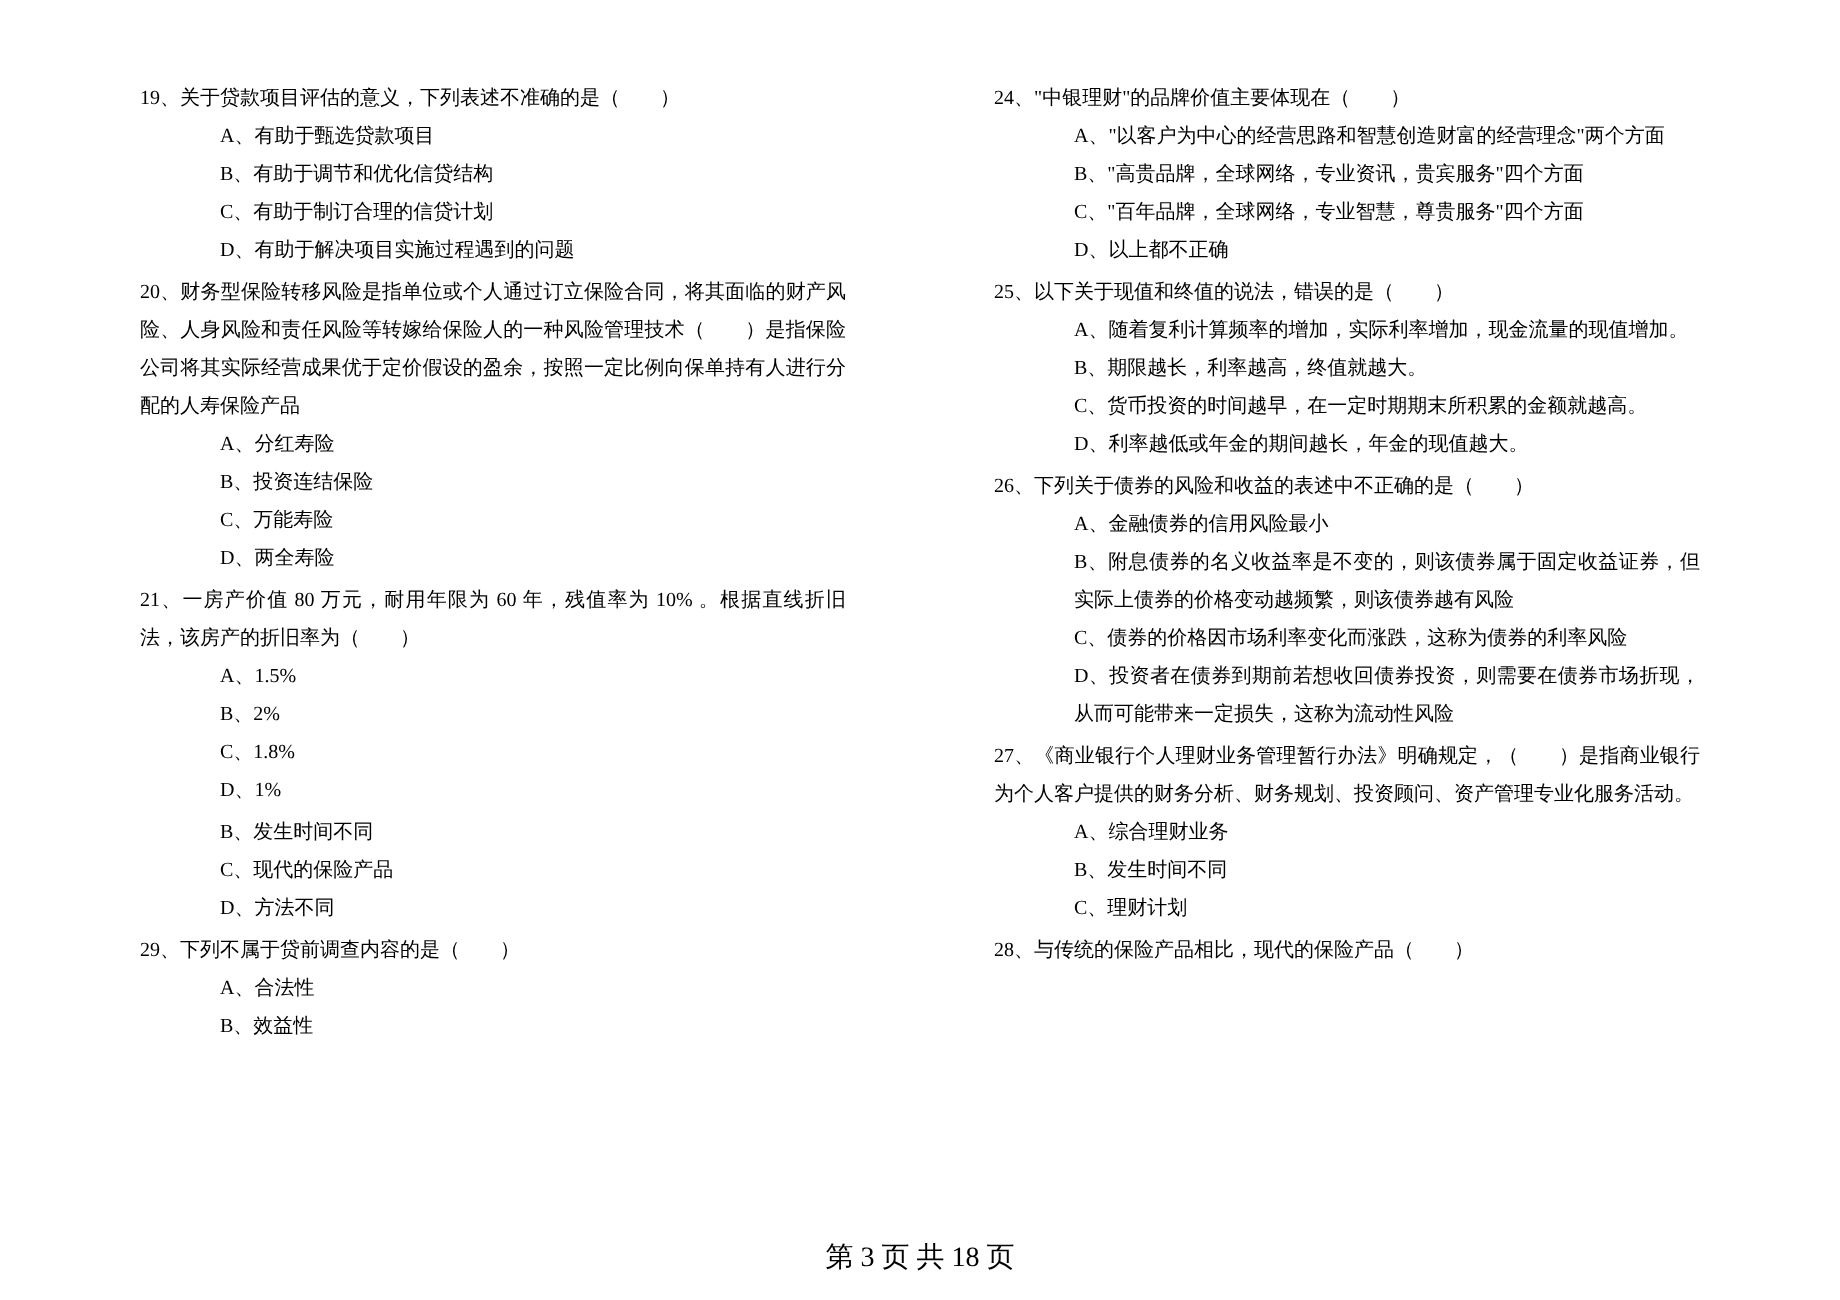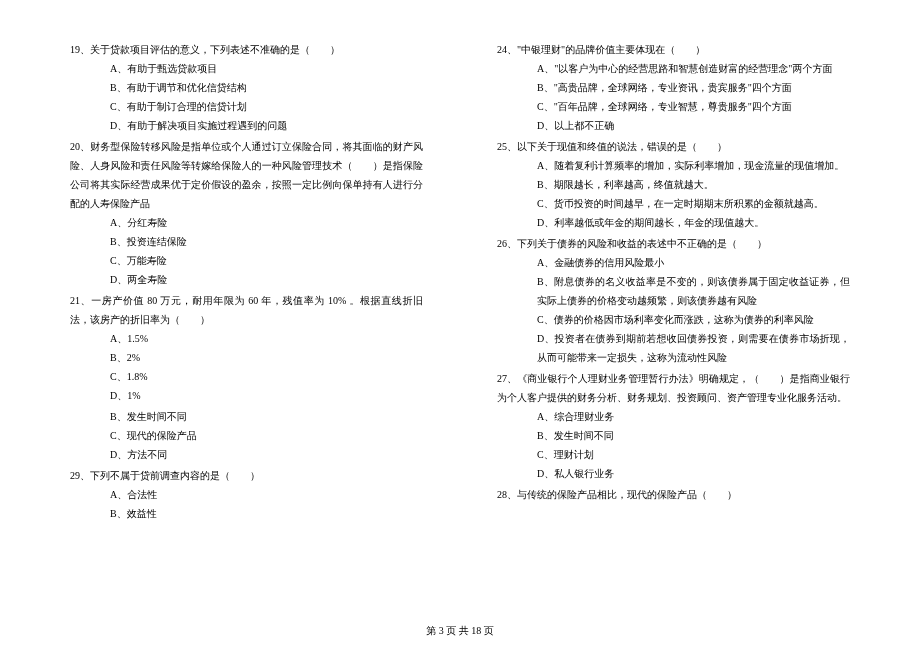--- a/index.html
+++ b/index.html
@@ -30,21 +30,21 @@
     }
     .option {
       padding-left: 40px;
     }
     .footer {
       position: absolute;
       bottom: 12px;
       left: 0;
       right: 0;
       text-align: center;
-      font-size: 10px;
+      font-size: 14px;
     }
   </style>
 </head>
 <body>
 
 <div class="content">
   <div class="column">
     <div class="question">
       <div class="question-text">19、关于贷款项目评估的意义，下列表述不准确的是（　　）</div>
       <div class="option">A、有助于甄选贷款项目</div>
@@ -98,21 +98,20 @@
       <div class="option">A、金融债券的信用风险最小</div>
       <div class="option question-text">B、附息债券的名义收益率是不变的，则该债券属于固定收益证券，但实际上债券的价格变动越频繁，则该债券越有风险</div>
       <div class="option">C、债券的价格因市场利率变化而涨跌，这称为债券的利率风险</div>
       <div class="option question-text">D、投资者在债券到期前若想收回债券投资，则需要在债券市场折现，从而可能带来一定损失，这称为流动性风险</div>
     </div>
     <div class="question">
       <div class="question-text">27、《商业银行个人理财业务管理暂行办法》明确规定，（　　）是指商业银行为个人客户提供的财务分析、财务规划、投资顾问、资产管理专业化服务活动。</div>
       <div class="option">A、综合理财业务</div>
       <div class="option">B、发生时间不同</div>
       <div class="option">C、理财计划</div>
-      <div class="option">D、私人银行业务</div>
     </div>
     <div class="question">
       <div class="question-text">28、与传统的保险产品相比，现代的保险产品（　　）</div>
     </div>
   </div>
 </div>
 
 <div class="footer">第 3 页 共 18 页</div>
 
 </body></html>

